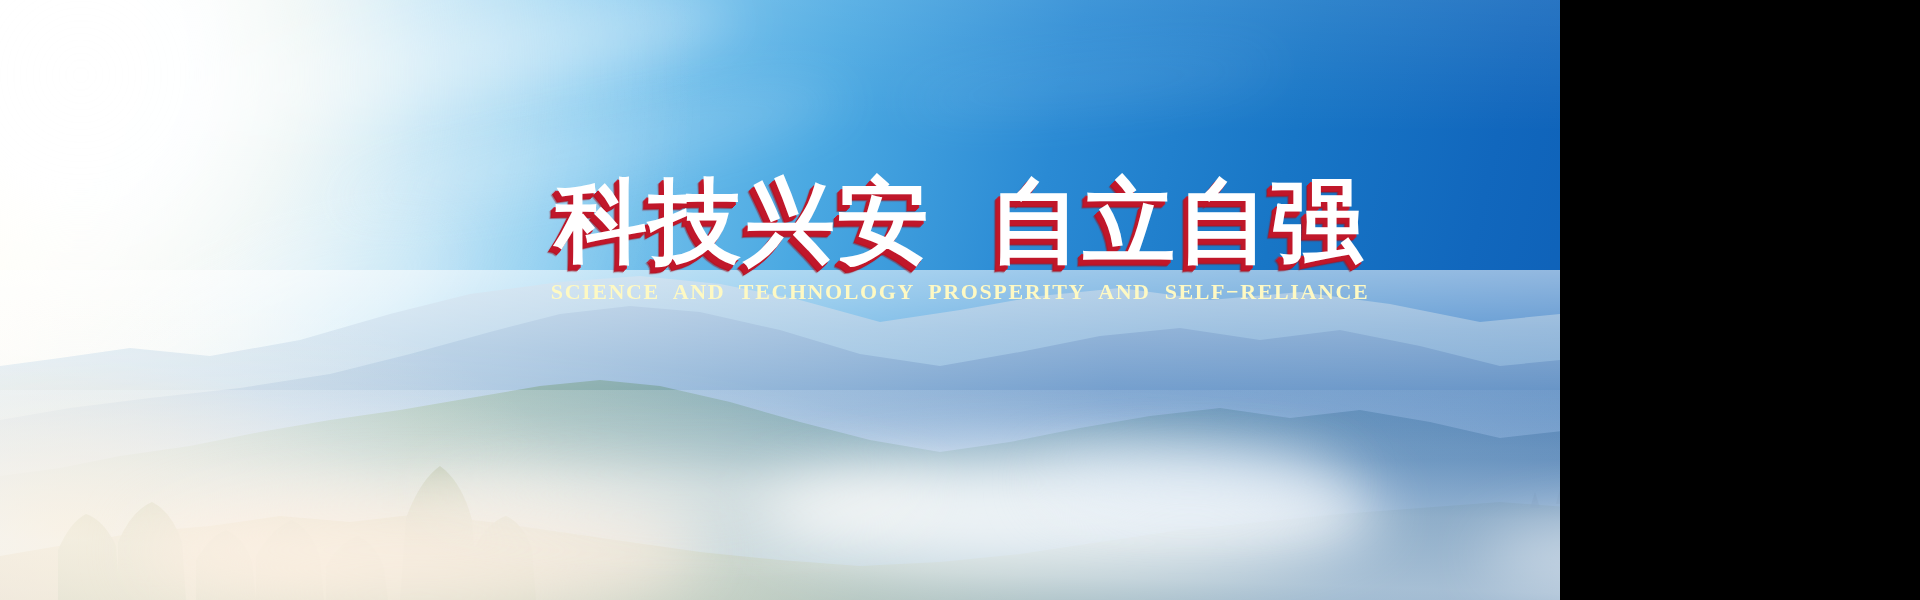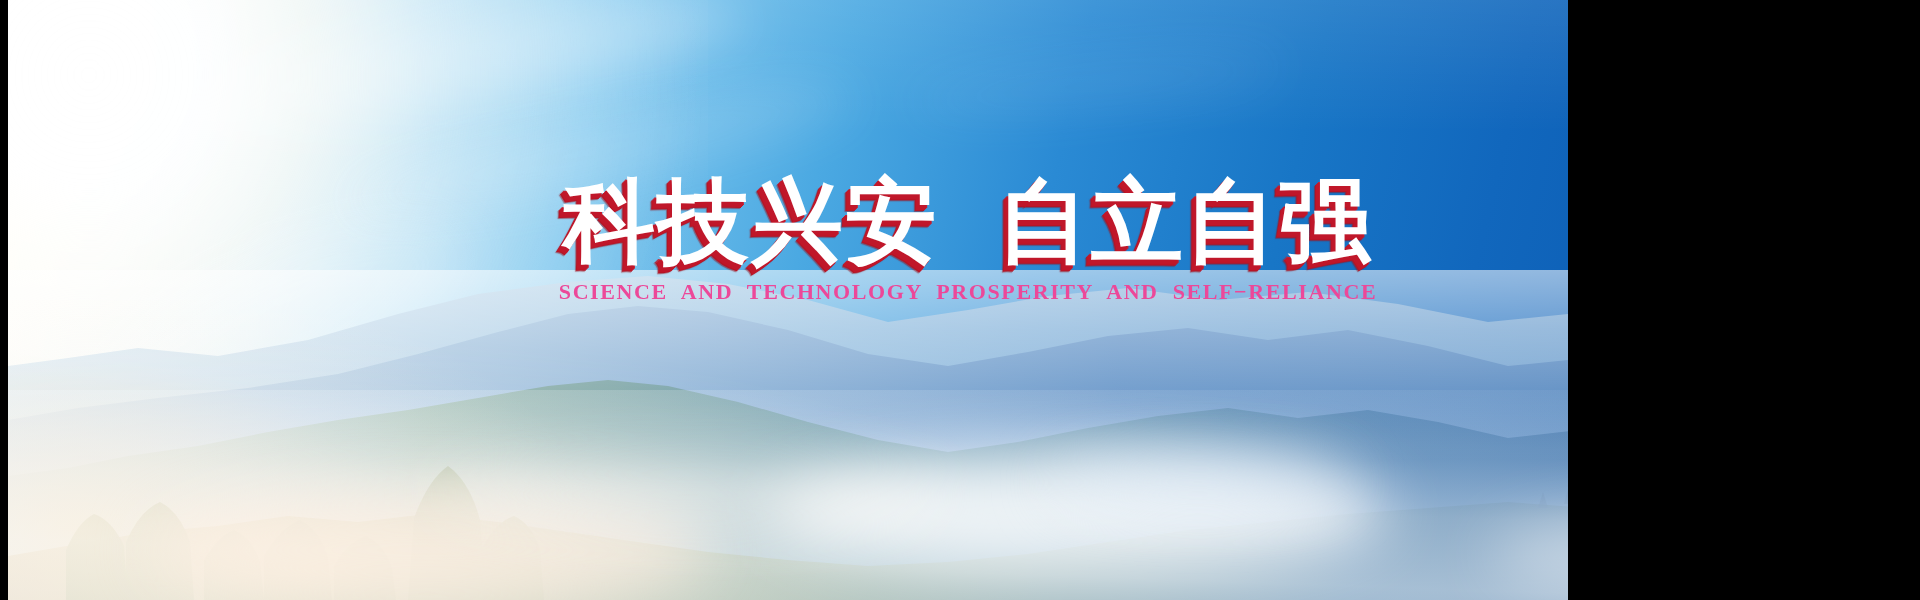--- a/index.html
+++ b/index.html
@@ -3,21 +3,20 @@
 <meta charset="utf-8">
 <title>Banner</title>
 <style>
   html,body{margin:0;padding:0;background:#000;}
   #stage{
     position:relative;
     width:1560px;height:600px;
     overflow:hidden;
     font-family:"Liberation Serif", serif;
     isolation:isolate;
-    margin-left:8px;
   }
 
   
   .sky{
     position:absolute;inset:0;
     background:
       linear-gradient(103deg,
         #ffffff 0%,
         #eef7fc 6%,
         #d3ebf8 14%,
@@ -131,21 +130,21 @@
   }
   .cn-title .seg{display:inline-block;}
   .cn-gap{display:inline-block;width:58px;}
 
   .en-sub{
     position:absolute;left:0;top:281px;width:1920px;
     font-family:"Liberation Serif", serif;
     font-weight:700;
     font-size:22px;
     line-height:1;
-    color:#ec4899;
+    color:#fef9c3;
     letter-spacing:1.6px;
     word-spacing:7px;
     white-space:nowrap;
   }
 </style>
 </head>
 <body>
 
 <div id="stage">
 

